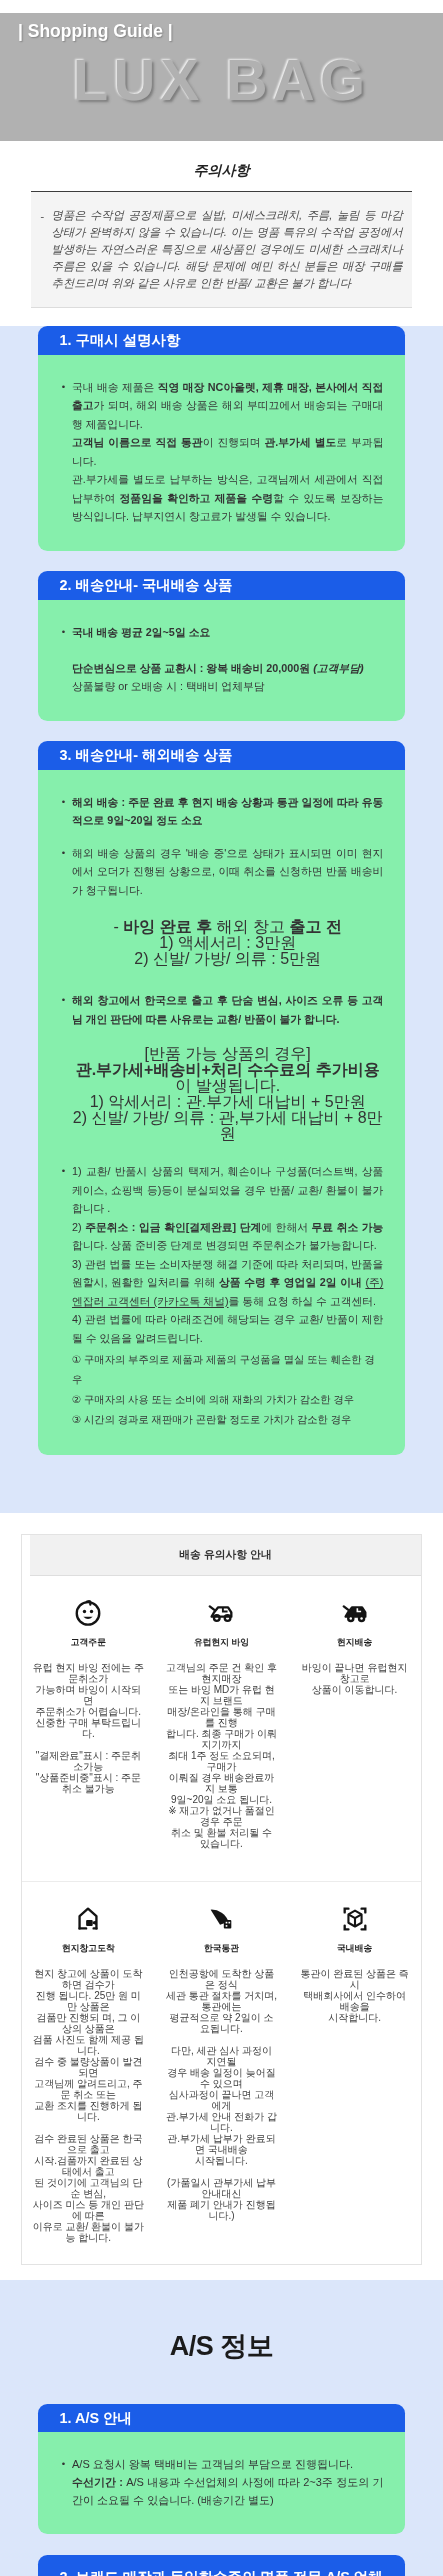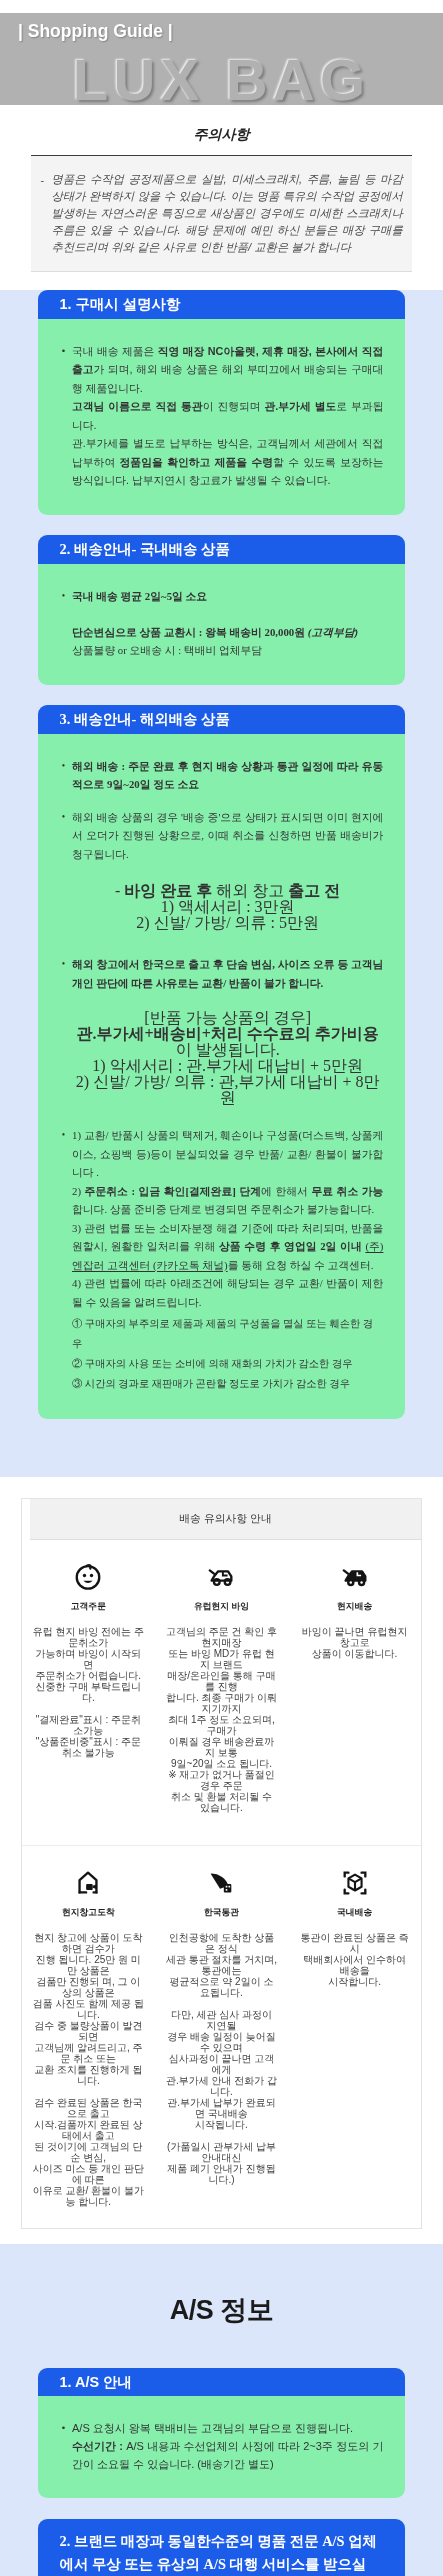--- a/index.html
+++ b/index.html
@@ -2,21 +2,21 @@
 <html style="font-size:8.2px"><head>
 <meta charset="utf-8">
 <style>
   html,body{margin:0;padding:0;background:#ffffff;}
   body{width:443px;font-family:"Liberation Sans","DejaVu Sans",sans-serif;color:#333;}
   .sb{font-weight:700}
   .su{text-decoration:underline;text-underline-offset:1.5px}
   .si{font-style:italic}
 
   
-  .banner{margin-top:13px;height:92px;background:#b1b1b1;overflow:hidden;}
+  .banner{margin-top:13px;height:128px;background:#b1b1b1;overflow:hidden;}
   .banner-label{padding:8.2px 0 0 18px;font-size:17.5px;font-weight:700;color:#fff;
     text-shadow:1px 1px 1.5px rgba(0,0,0,0.25);}
   .banner-title{margin-top:4.1px;text-align:center;font-size:58px;font-weight:700;
     letter-spacing:5.2px;color:#b1b1b1;
     text-shadow:-1.5px -1.5px 2.1px rgba(255,255,255,0.8),2.1px 2.1px 2.6px rgba(60,60,60,0.45);}
 
   
   .caution{padding:20.6px 0 18px;background:#fff;font-style:italic;}
   .caution-title{margin:0 0 11.3px;text-align:center;font-size:14px;font-weight:700;color:#222;}
   .caution-box{margin:0 31px;background:#f4f4f4;border-top:1px solid #3c3c3c;
@@ -25,39 +25,39 @@
   .caution-text{margin:0;font-size:11.3px;line-height:17px;color:#4a4a4a;text-align:justify;}
 
   
   .blue-section{background:#dbe6fa;}
   .blue-a{padding:0.5px 0 58px;}
   .blue-b{padding:0.5px 0 88px;}
   .section-title{margin:47px 0 40px;text-align:center;font-size:27px;font-weight:700;
     color:#1b1b1b;letter-spacing:-0.5px;}
 
   .card{margin:0 38px;}
-  .card + .card{margin-top:20.6px;font-family:Liberation Serif, serif;}
+  .card + .card{margin-top:20.6px;}
   .card-gap{margin-top:55px;border-radius:11px;}
   .card-header{background:#1b5de8;color:#fff;border-radius:9.3px 9.3px 0 0;
     padding:6.2px 21.6px;font-size:14.4px;font-weight:700;line-height:16px;}
   .card-header.multi{padding:11.3px 21.6px;line-height:23px;}
   .card-body{background:#86efac;border-radius:0 0 9.3px 9.3px;padding:23px 21.6px 25px;}
 
   .p{margin:0;font-size:10.8px;line-height:18.5px;color:#333;text-align:justify;
      padding-left:12.4px;position:relative;}
   .p.bullet::before{content:"\2022";position:absolute;left:2.1px;top:0;font-size:9.8px;}
   .p.sub{font-size:16px;line-height:16px;text-align:center;}
   .p.circ{font-size:10.3px;line-height:20px;text-align:left;}
   .as-body .p{font-size:11px;line-height:18px;}
 
   
   .notice-wrap{background:#fff;padding:20.6px 0 15.5px;}
   .steps-card{margin:0 20.6px;border:0.5px solid #e3e3e3;background:#fff;}
   .steps-header{background:#f1f1f1;border-bottom:0.5px solid #dedede;text-align:center;
-    padding:13px 0;font-size:10.8px;font-weight:400;color:#333;margin-left:8px;}
+    padding:13px 0;font-size:10.8px;font-weight:700;color:#333;margin-left:8px;}
   .steps-row{display:flex;padding:21.6px 6.2px 32px;gap:12px;}
   .steps-row + .steps-row{border-top:0.5px solid #ececec;padding-bottom:20.6px;}
   .step{flex:1;text-align:center;padding:0 4.1px;}
   .step-icon svg{width:30px;height:30px;}
   .step-label{margin-top:7.2px;font-size:8.8px;font-weight:700;color:#1e1e1e;}
   .step-text{margin-top:13.4px;font-size:10px;line-height:11px;color:#3d3d3d;}
 </style>
 </head>
 <body>
 

